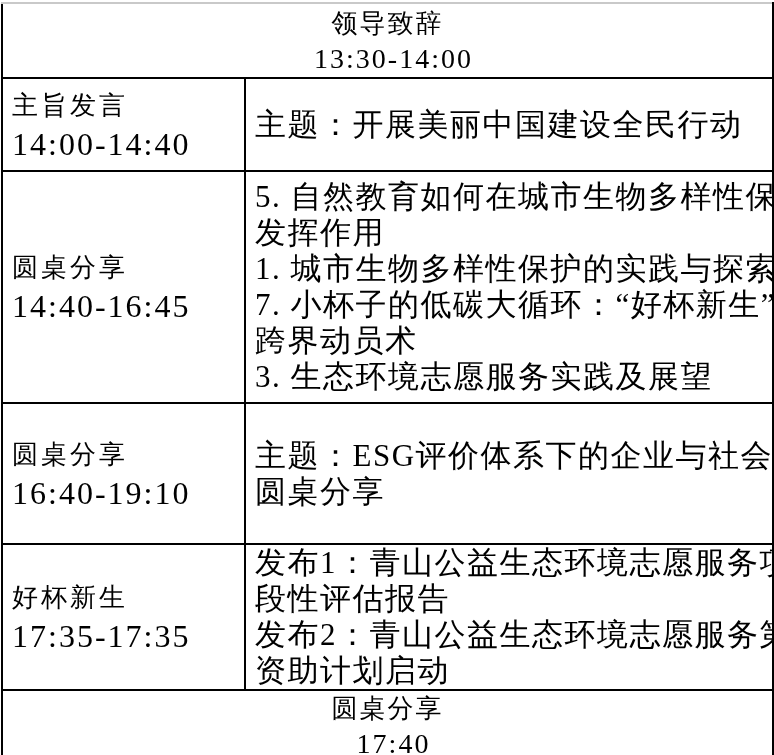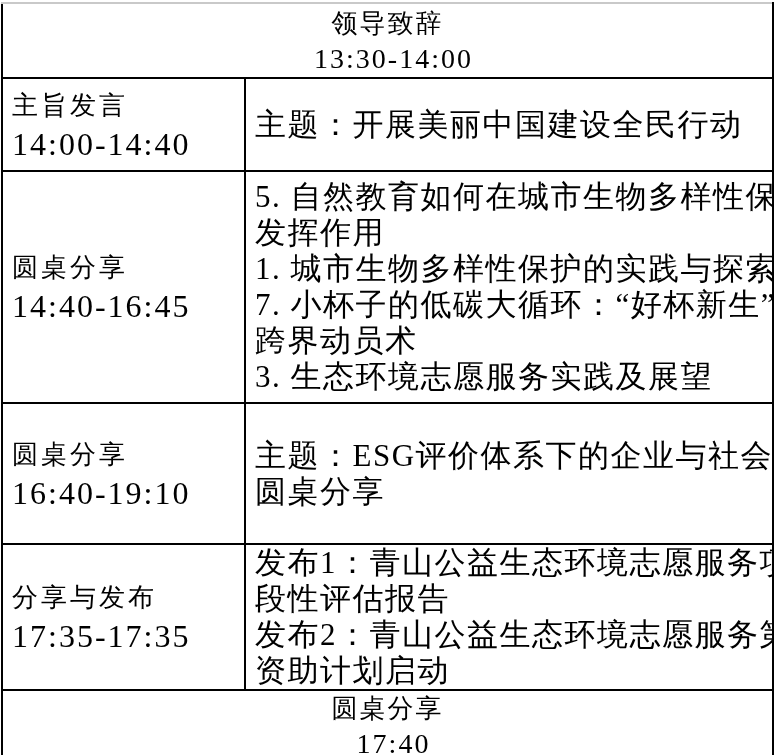--- a/index.html
+++ b/index.html
@@ -125,21 +125,21 @@
         <div class="session-time">16:40-19:10</div>
       </td>
       <td class="topic">
         <div class="topic-line">主题：ESG评价体系下的企业与社会组织
 圆桌分享</div>
       </td>
     </tr>
 
     <tr class="r5">
       <td class="session">
-        <div class="session-title">分享与发布</div>
+        <div class="session-title">好杯新生</div>
         <div class="session-time">17:35-17:35</div>
       </td>
       <td class="topic">
         <div class="topic-line">发布1：青山公益生态环境志愿服务项目阶
 段性评估报告</div>
         <div class="topic-line">发布2：青山公益生态环境志愿服务第四期
 资助计划启动</div>
       </td>
     </tr>
 

